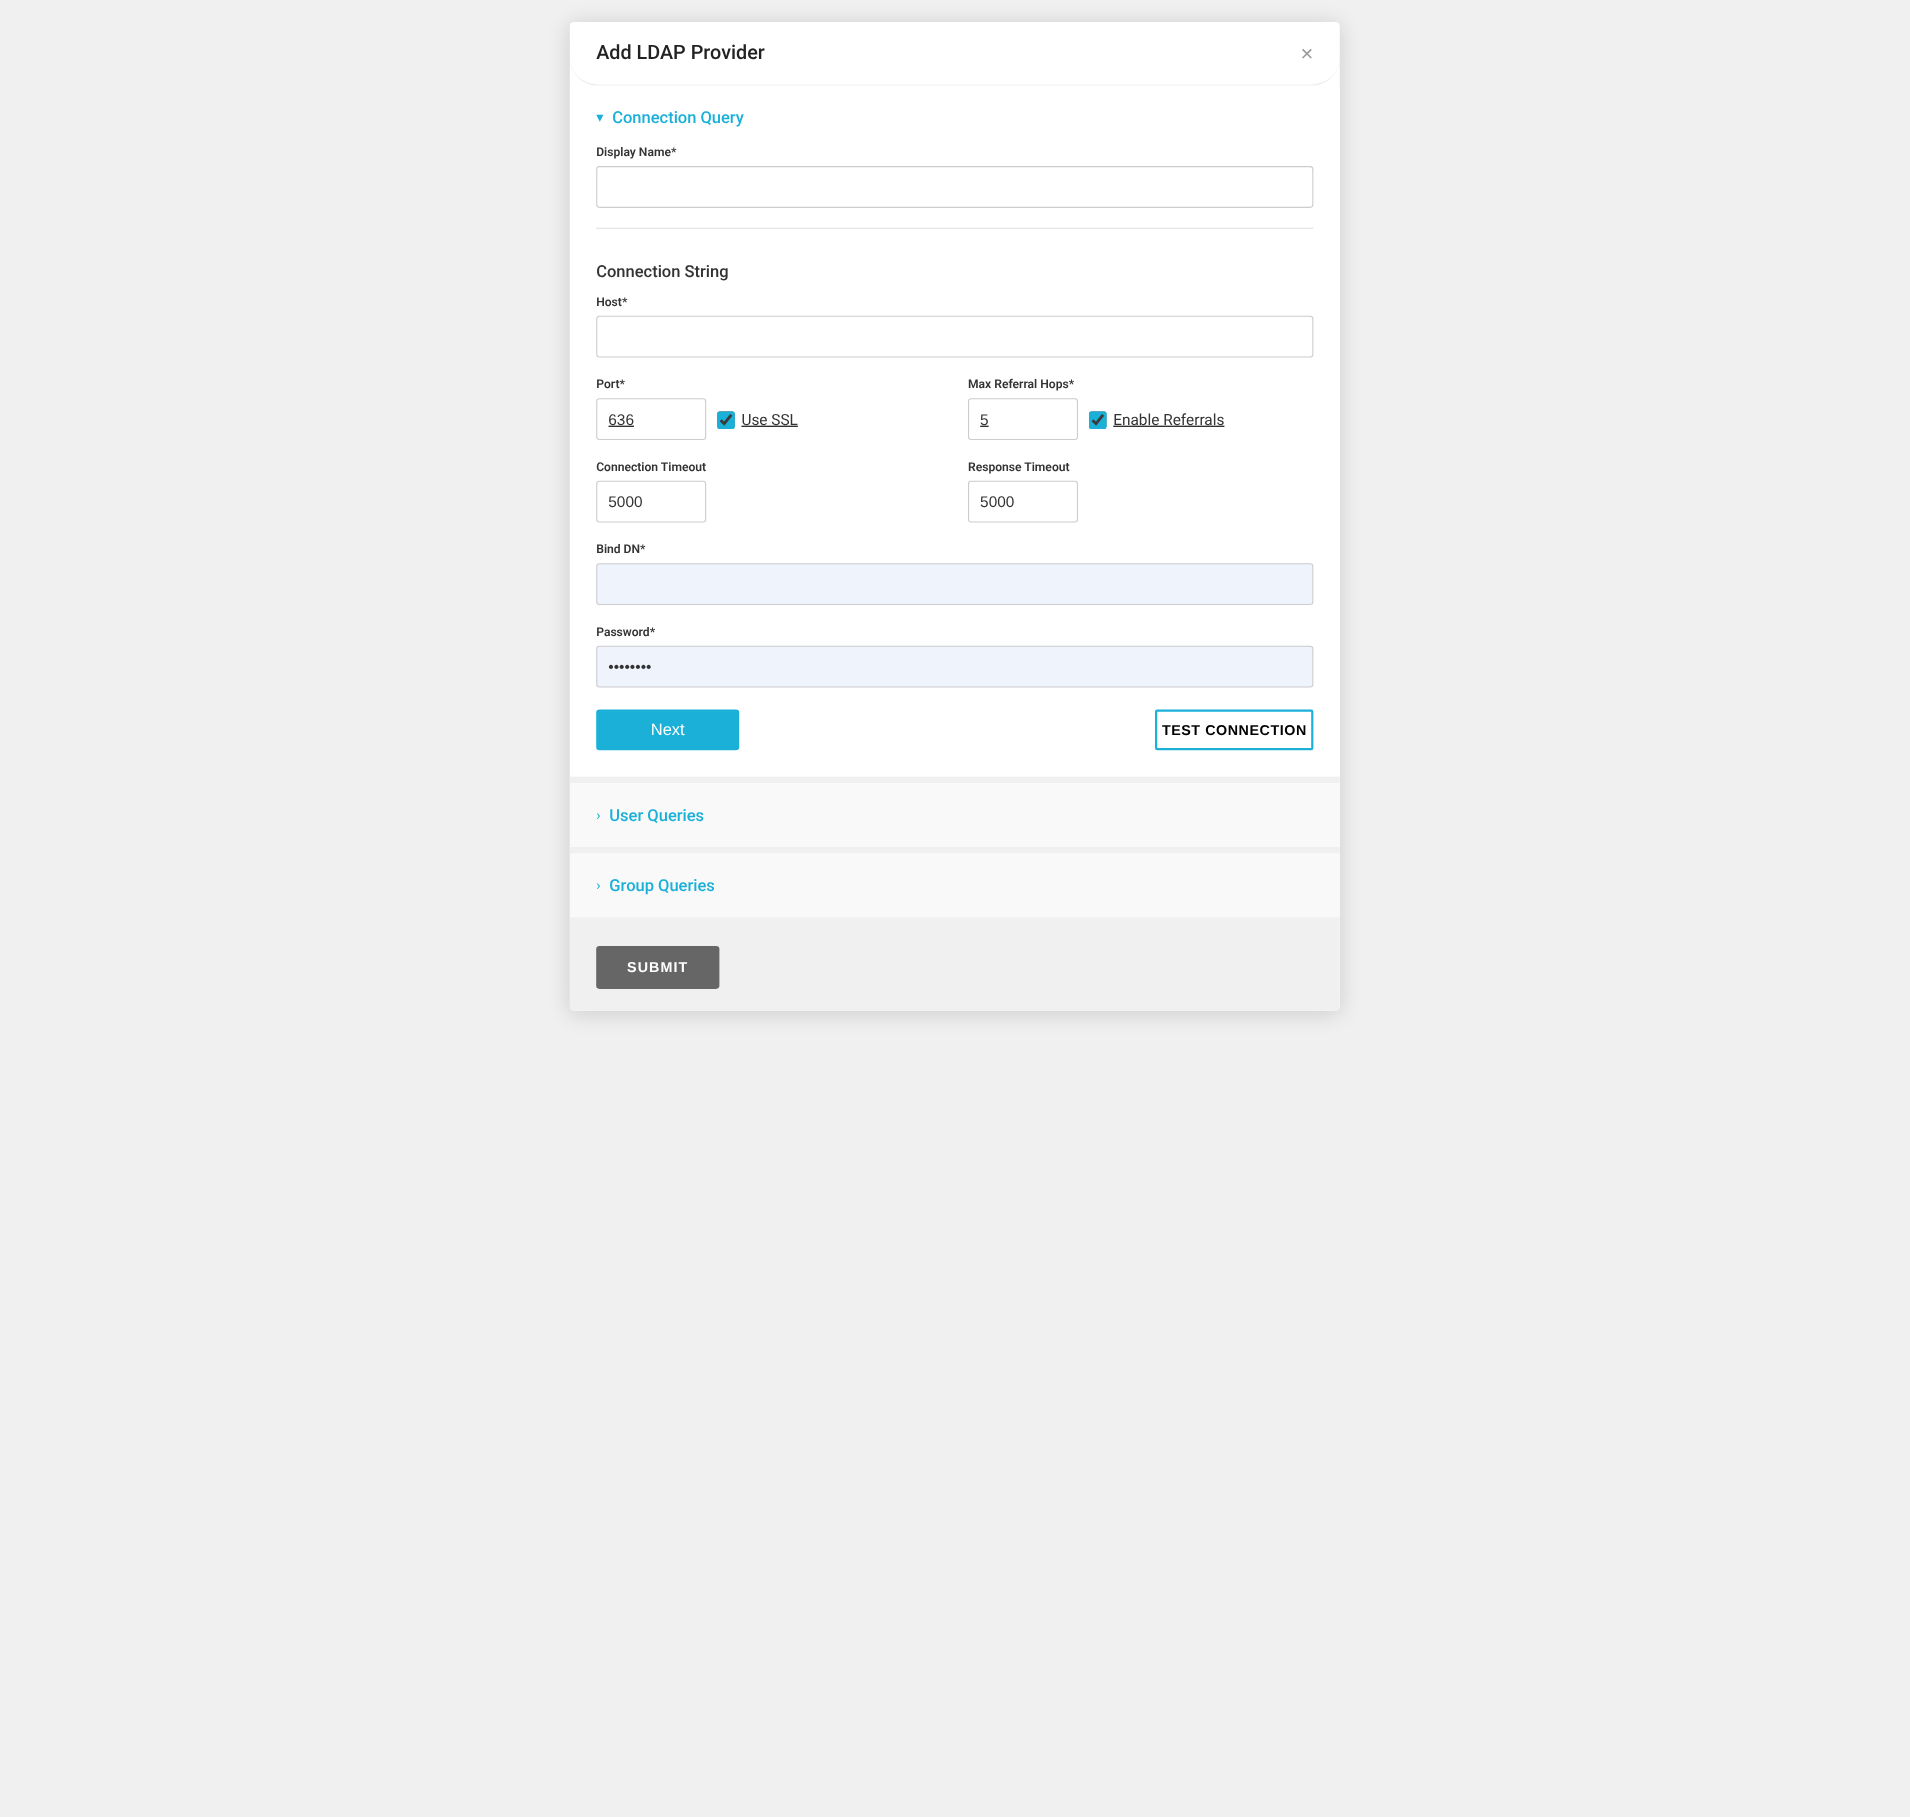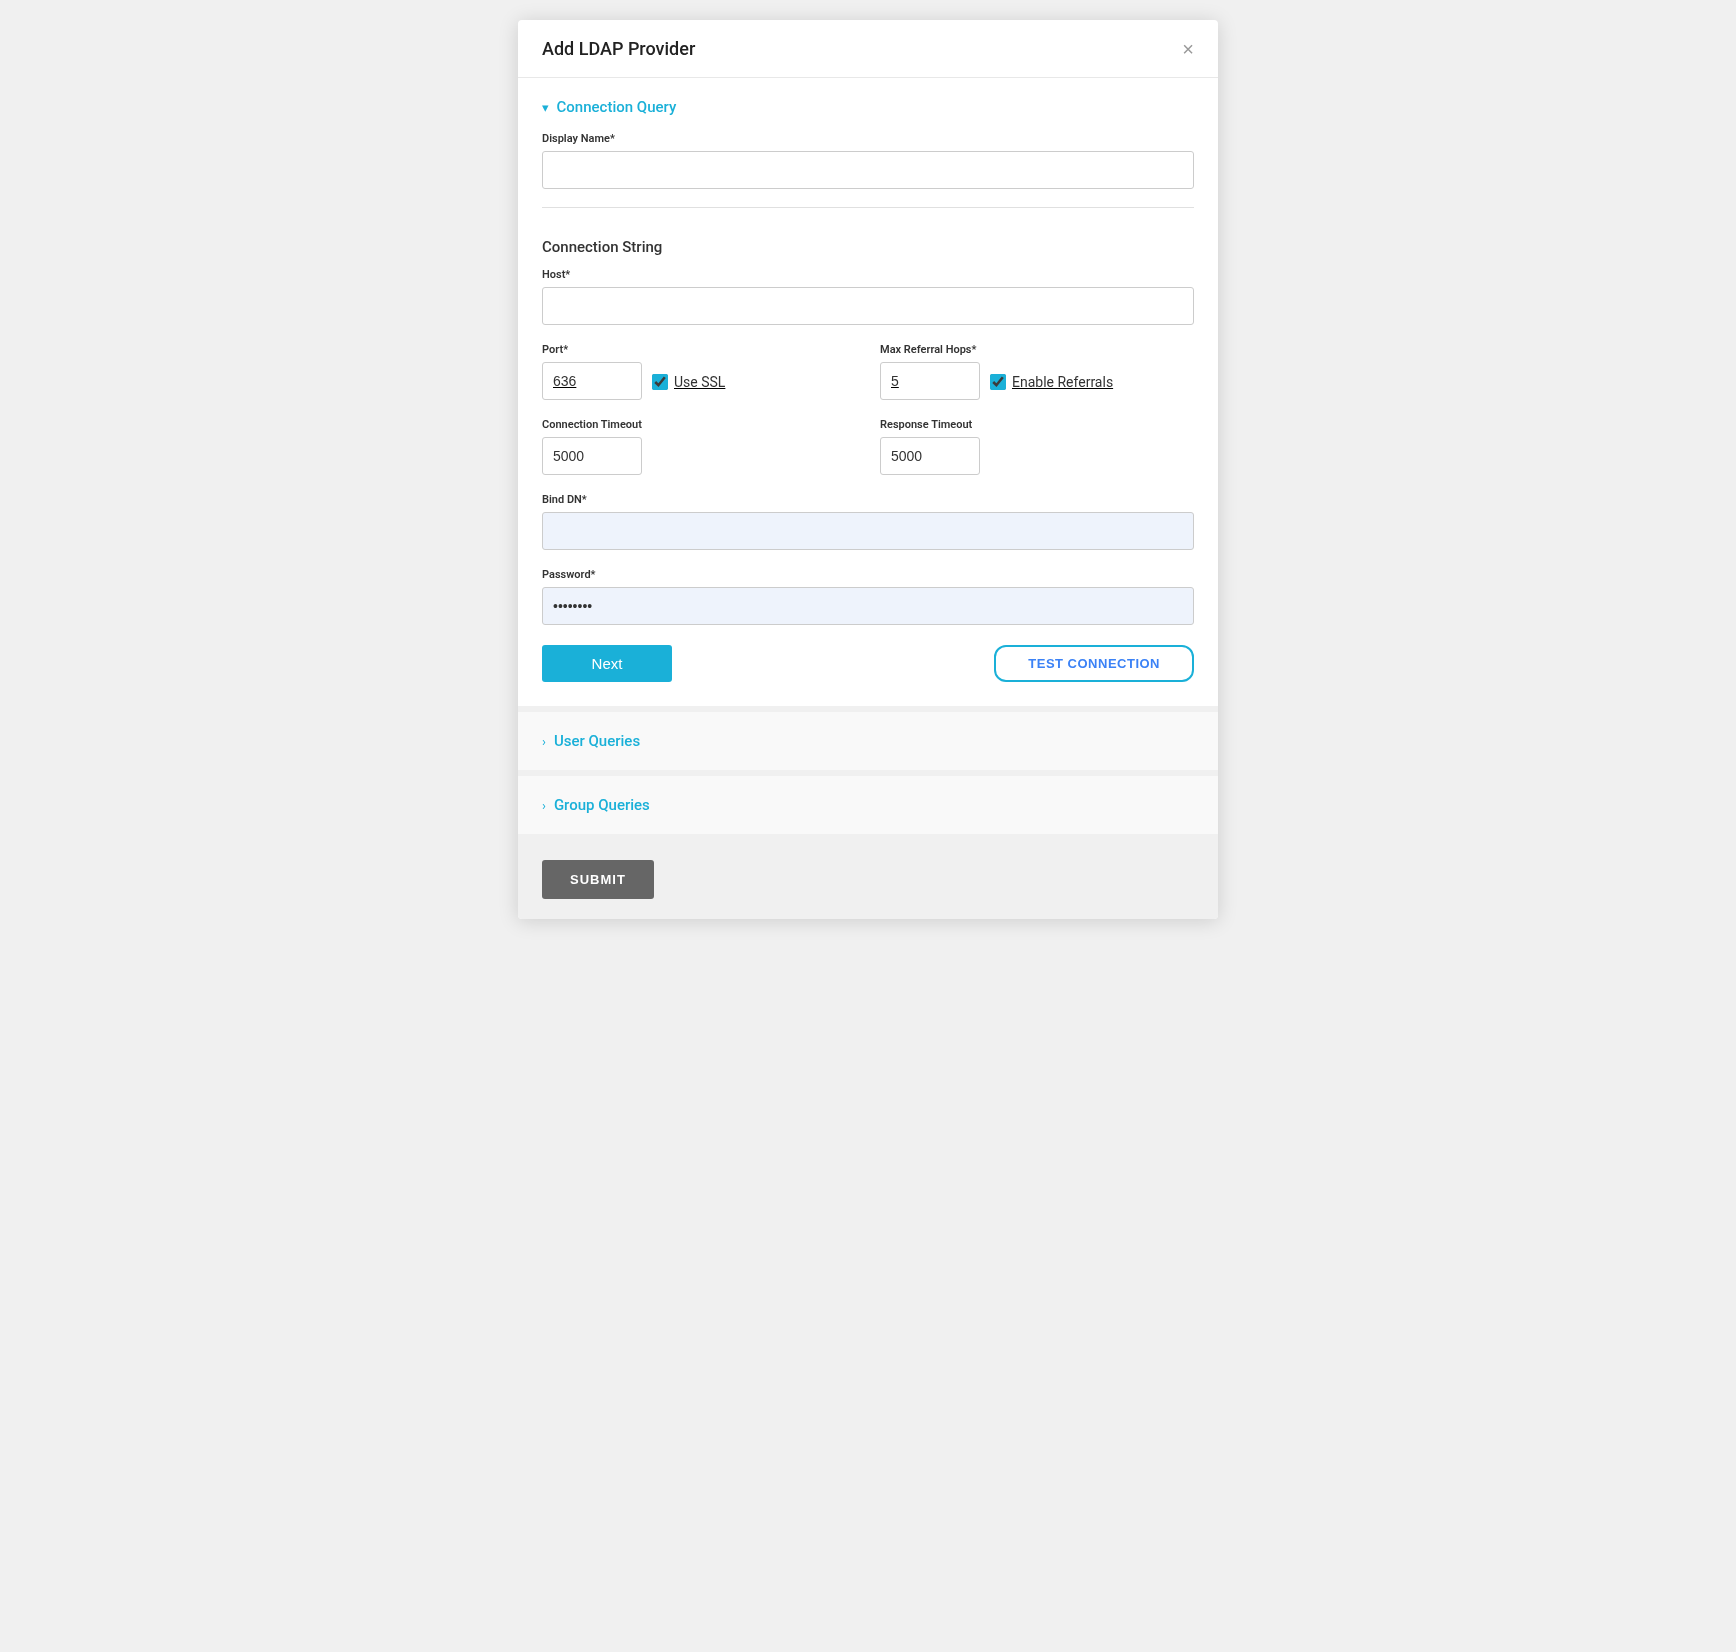--- a/index.html
+++ b/index.html
@@ -18,20 +18,21 @@
       border-radius: 4px;
       box-shadow: 0 2px 20px rgba(0,0,0,0.15);
       overflow: hidden;
     }
     .modal-header {
       display: flex;
       justify-content: space-between;
       align-items: center;
       padding: 18px 24px;
       border-bottom: 1px solid #e8e8e8;
+      border-radius: 26px;
     }
     .modal-title {
       font-size: 18px;
       font-weight: 500;
       color: #222;
     }
     .close-btn {
       background: none;
       border: none;
       cursor: pointer;
@@ -148,24 +149,24 @@
       border: none;
       border-radius: 3px;
       padding: 10px 32px;
       font-size: 15px;
       font-weight: 500;
       cursor: pointer;
       min-width: 130px;
     }
     .btn-test {
       background: #fff;
-      color: #3b82f6;
+      color: #000000;
       border: 2px solid #1ab0d8;
-      border-radius: 12px;
-      padding: 9px 32px;
+      border-radius: 2px;
+      padding: 9px 4px;
       font-size: 13px;
       font-weight: 600;
       letter-spacing: 0.5px;
       cursor: pointer;
     }
     .actions-row {
       display: flex;
       justify-content: space-between;
       align-items: center;
       margin-top: 20px;

